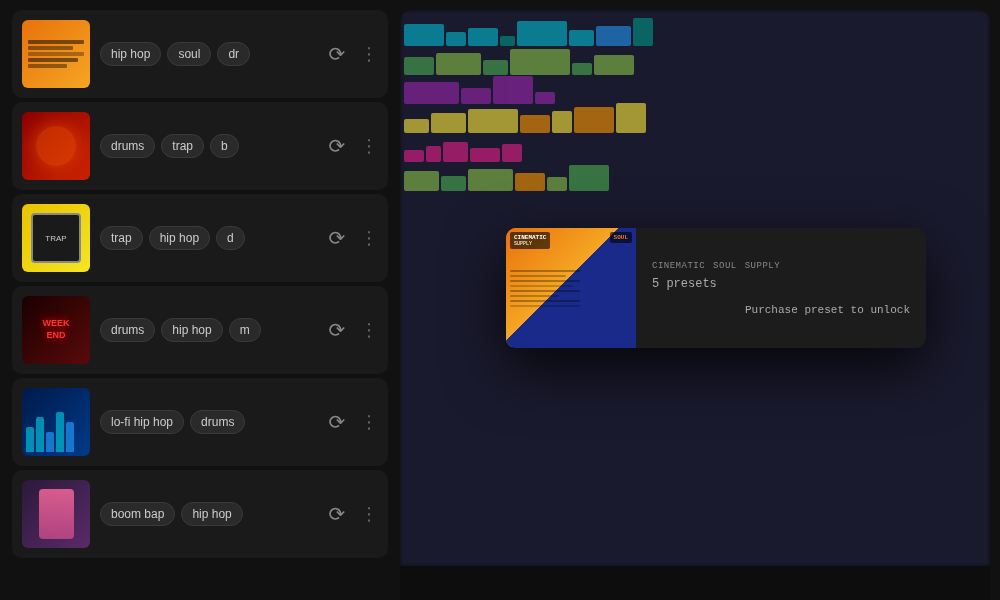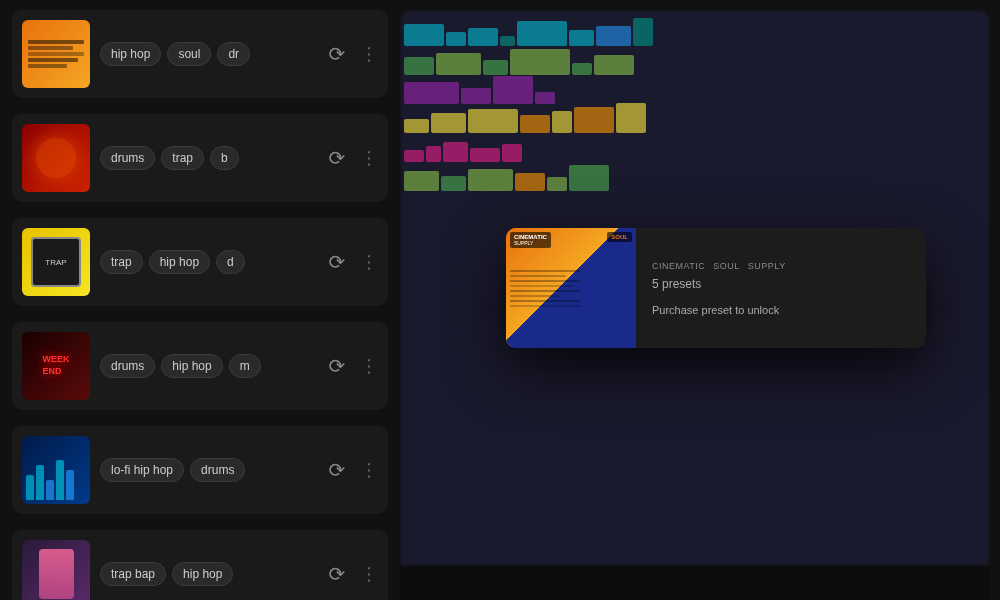--- a/index.html
+++ b/index.html
@@ -13,21 +13,21 @@
     }
 
     
     .left-panel {
       width: 400px;
       height: 600px;
       background: #111;
       padding: 10px 12px;
       display: flex;
       flex-direction: column;
-      gap: 16px;
+      gap: 4px;
       overflow: hidden;
     }
 
     .pack-card {
       background: #1a1a1a;
       border-radius: 10px;
       height: 88px;
       display: flex;
       align-items: center;
       padding: 10px;
@@ -218,20 +218,21 @@
       top: 50%;
       left: 50%;
       transform: translate(-45%, -50%);
       background: #1c1c1c;
       border-radius: 10px;
       width: 420px;
       overflow: hidden;
       box-shadow: 0 20px 60px rgba(0,0,0,0.8);
       z-index: 10;
       display: flex;
+      font-family: Liberation Mono, monospace;
     }
 
     .popup-image {
       width: 130px;
       height: 120px;
       flex-shrink: 0;
       background: linear-gradient(135deg, #e8720c 0%, #f5a623 50%, #1a1a8a 50%);
       position: relative;
       overflow: hidden;
     }
@@ -270,20 +271,21 @@
 
     .popup-filename {
       color: #777;
       font-size: 11px;
       margin-bottom: 12px;
     }
 
     .popup-purchase {
       color: #aaa;
       font-size: 11px;
+      text-align: right;
     }
 
     
     .bar-cyan { background: #00bcd4; }
     .bar-green { background: #4caf50; }
     .bar-purple { background: #9c27b0; }
     .bar-yellow { background: #ffeb3b; }
     .bar-pink { background: #e91e8c; }
     .bar-orange { background: #ff9800; }
     .bar-teal { background: #009688; }
@@ -350,21 +352,21 @@
     </div>
     <div class="pack-actions">
       <button class="action-btn">⟳</button>
       <button class="dots-btn">⋮</button>
     </div>
   </div>
 
   <div class="pack-card">
     <div class="pack-thumb thumb-dark-red">
       <div class="pack-thumb-inner" style="background: linear-gradient(135deg, #1a0000, #5a0a0a);">
-        <div style="color:#ff3333;font-size:9px;font-weight:bold;text-align:left;line-height:1.3;text-shadow:0 0 8px #ff0000;">WEEK<br>END</div>
+        <div style="color:#ff3333;font-size:9px;font-weight:bold;text-align:center;line-height:1.3;text-shadow:0 0 8px #ff0000;">WEEK<br>END</div>
       </div>
     </div>
     <div class="pack-tags">
       <span class="tag">drums</span>
       <span class="tag">hip hop</span>
       <span class="tag">m</span>
     </div>
     <div class="pack-actions">
       <button class="action-btn">⟳</button>
       <button class="dots-btn">⋮</button>
@@ -397,21 +399,21 @@
 
   <div class="pack-card">
     <div class="pack-thumb thumb-pink">
       <div class="pack-thumb-inner" style="background: linear-gradient(135deg, #2a1a3a, #5a2a6a);">
         <div style="width:100%;height:100%;display:flex;align-items:center;justify-content:center;">
           <div style="width:35px;height:50px;background:linear-gradient(180deg,#ff6b9d,#c84b8a);border-radius:4px;opacity:0.8;"></div>
         </div>
       </div>
     </div>
     <div class="pack-tags">
-      <span class="tag">trap bap</span>
+      <span class="tag">boom bap</span>
       <span class="tag">hip hop</span>
     </div>
     <div class="pack-actions">
       <button class="action-btn">⟳</button>
       <button class="dots-btn">⋮</button>
     </div>
   </div>
 
 </div>
 

